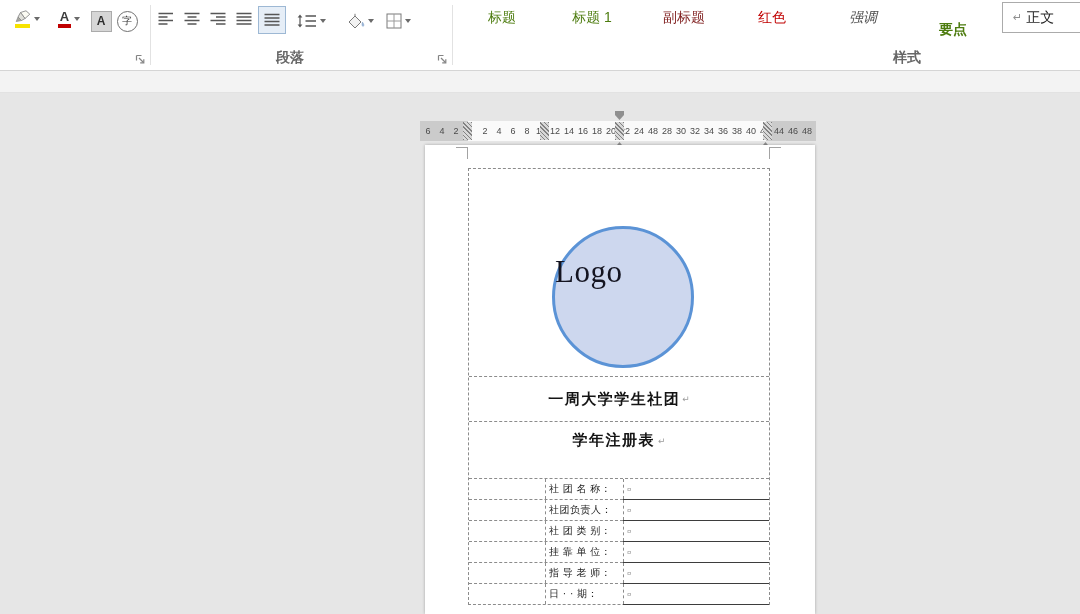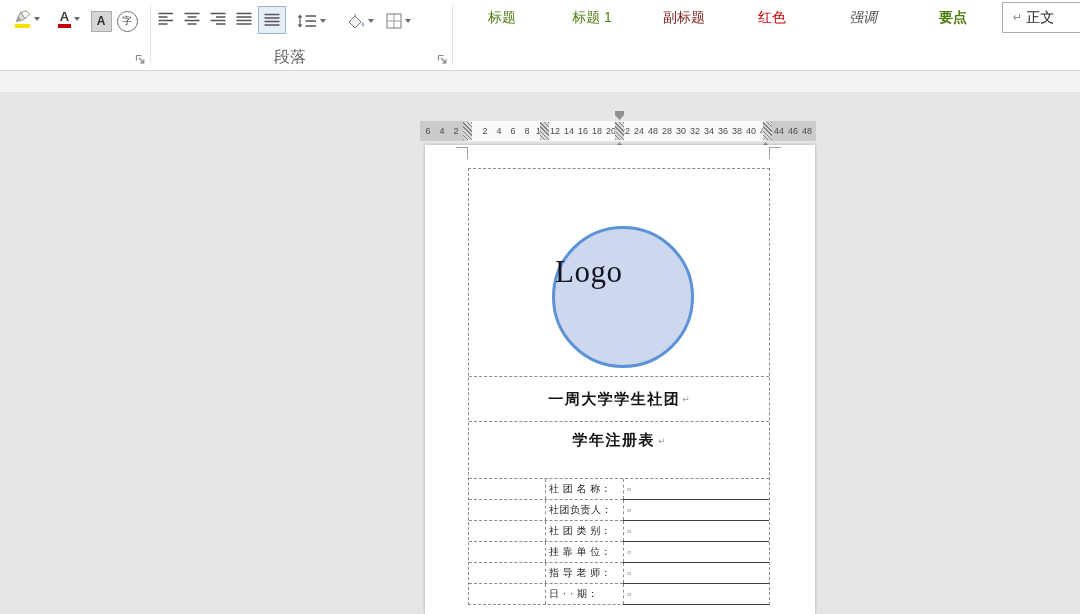--- a/index.html
+++ b/index.html
@@ -11,29 +11,29 @@
   .btn { position:absolute; display:flex; align-items:center; justify-content:center; gap:3px; height:28px; cursor:default; }
   .ic-col { display:flex; flex-direction:column; align-items:center; gap:2px; }
   .bar { width:15px; height:4px; display:block; }
   .dd { width:0; height:0; border-left:3.5px solid transparent; border-right:3.5px solid transparent; border-top:4px solid #6a6a6a; }
   .a-letter { font-size:13px; font-weight:bold; color:#3c3c3c; line-height:11px; }
   .shadebox { width:19px; height:19px; background:#d6d6d6; border:1px solid #ababab; display:flex; align-items:center; justify-content:center; font-size:12px; font-weight:bold; color:#2e2e2e; }
   .circlechar { width:19px; height:19px; border:1px solid #707070; border-radius:50%; display:flex; align-items:center; justify-content:center; font-size:10px; color:#2e2e2e; }
   .vsep { position:absolute; top:5px; height:60px; width:1px; background:#e2e2e2; }
   .alignbtn { position:absolute; top:7px; width:24px; height:24px; display:flex; align-items:center; justify-content:center; }
   .alignbtn.selected { background:#e6eef7; border:1px solid #9db8d4; top:6px; width:26px; height:26px; }
-  .grouplabel { position:absolute; top:49px; height:16px; font-size:16px; color:#676767; text-align:center; line-height:16px; }
+  .grouplabel { position:absolute; top:49px; height:16px; font-size:14px; color:#676767; text-align:center; line-height:16px;font-weight:bold; }
   .launcher { position:absolute; width:13px; height:13px; }
 
   
   .style-item { position:absolute; top:4px; height:26px; line-height:26px; font-size:14px; text-align:center; color:#4d7c0f; cursor:default; }
   .c-sub  { color:#7f1d1d; }
   .c-red  { color:#c00000; }
   .c-emph { color:#4d4d4d; font-style:italic; }
-  .c-key  { font-weight:bold; }
+  .c-key  { font-weight:bold;margin-top:12px; }
   .style-selected-box { position:absolute; left:1002px; top:2px; width:80px; height:29px; border:1px solid #ababab; background:#fff; display:flex; align-items:center; padding-left:10px; gap:4px; font-size:14px; color:#262626; }
   .pilcrow { color:#8f8f8f; font-size:11px; }
 
   
   .belt { position:absolute; left:0; top:71px; width:1080px; height:21px; background:#f3f3f3; border-bottom:1px solid #e2e2e2; }
   .workspace { position:absolute; left:0; top:93px; width:1080px; height:521px; background:#e6e6e6; }
 
   
   .ruler { position:absolute; left:420px; top:121px; width:396px; height:20px; }
   .rseg { position:absolute; top:0; height:20px; }
@@ -190,20 +190,21 @@
     <div class="style-item c-sub" style="left:644px;width:80px;">副标题</div>
     <div class="style-item c-red" style="left:740px;width:64px;">红色</div>
     <div class="style-item c-emph" style="left:831px;width:64px;">强调</div>
     <div class="style-item c-key" style="left:921px;width:64px;">要点</div>
 
     <div class="style-selected-box">
       <span class="pilcrow">↵</span>
       <span>正文</span>
     </div>
 
+    <div class="grouplabel" style="left:757px;width:300px;">样式</div>
   </div>
 
   <div class="belt"></div>
   <div class="workspace"></div>
 
   <div class="ruler">
     <div class="rseg marg" style="left:0;width:48px;"></div>
     <div class="rseg act" style="left:48px;width:298px;"></div>
     <div class="rseg marg" style="left:346px;width:50px;"></div>
 

